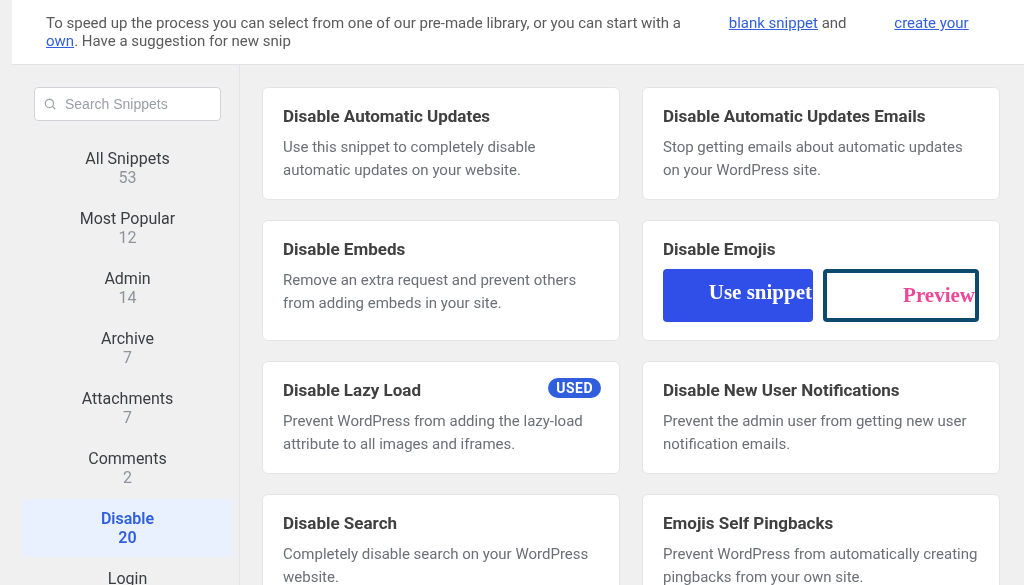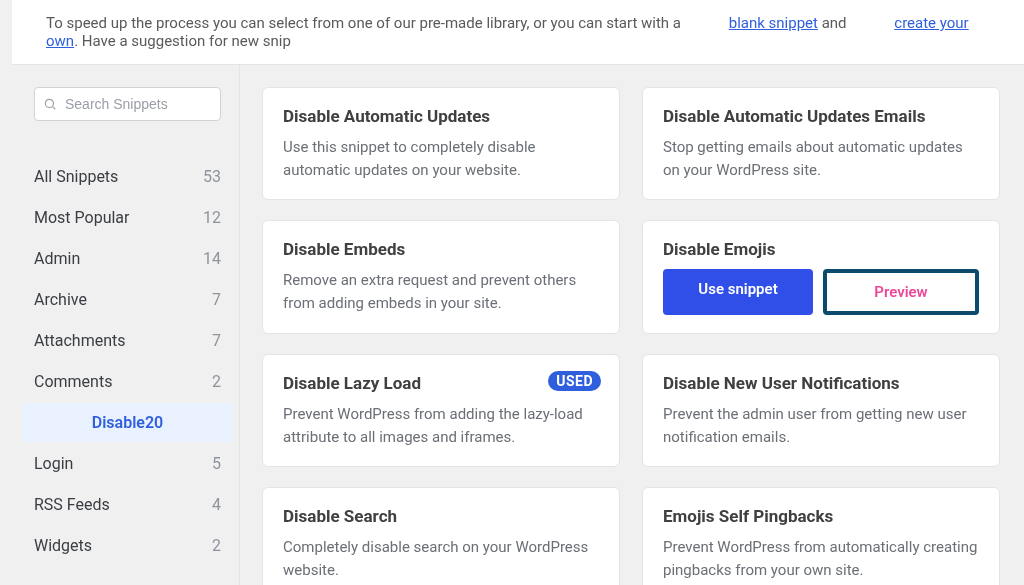--- a/index.html
+++ b/index.html
@@ -24,21 +24,21 @@
       display: flex;
       height: calc(100% - 50px);
     }
     .sidebar {
       width: 240px;
       padding: 22px 18px 0 34px;
       border-right: 1px solid #e2e4e7;
     }
     .search-wrap {
       position: relative;
-      margin-bottom: 36px;
+      margin-bottom: 18px;
     }
     .search-wrap input {
       width: 100%;
       padding: 8px 10px 8px 30px;
       border: 1px solid #d0d3d8;
       border-radius: 4px;
       font-size: 14px;
       color: #9a9ea6;
     }
     .search-wrap input::placeholder { color: #9a9ea6; }
@@ -52,20 +52,21 @@
     .cat-item {
       display: flex;
       justify-content: space-between;
       align-items: center;
       padding: 10px 12px;
       margin: 0 -12px 2px -12px;
       font-size: 16px;
       color: #3a3d42;
       cursor: pointer;
       border-radius: 2px;
+      flex-direction: column;
     }
     .cat-item .count {
       color: #8f949c;
       font-size: 16px;
     }
     .cat-item.active {
       background: #eaf1fe;
       color: #2f5fdc;
       font-weight: 600;
       justify-content: center;
@@ -114,25 +115,26 @@
     }
     .card-actions {
       display: flex;
       gap: 10px;
       margin-top: 4px;
     }
     .btn {
       flex: 1;
       padding: 10px 0;
       border-radius: 4px;
-      font-size: 15px;
+      font-size: 21px;
       font-weight: 600;
-      text-align: center;
+      text-align: right;
       cursor: pointer;
       border: 1px solid transparent;
+      font-family: Liberation Serif, serif;
     }
     .btn-primary {
       background: #304ee8;
       color: #fff;
     }
     .btn-secondary {
       background: #fff;
       border: 4px solid #0c4a6e;
       color: #ec4899;
     }

